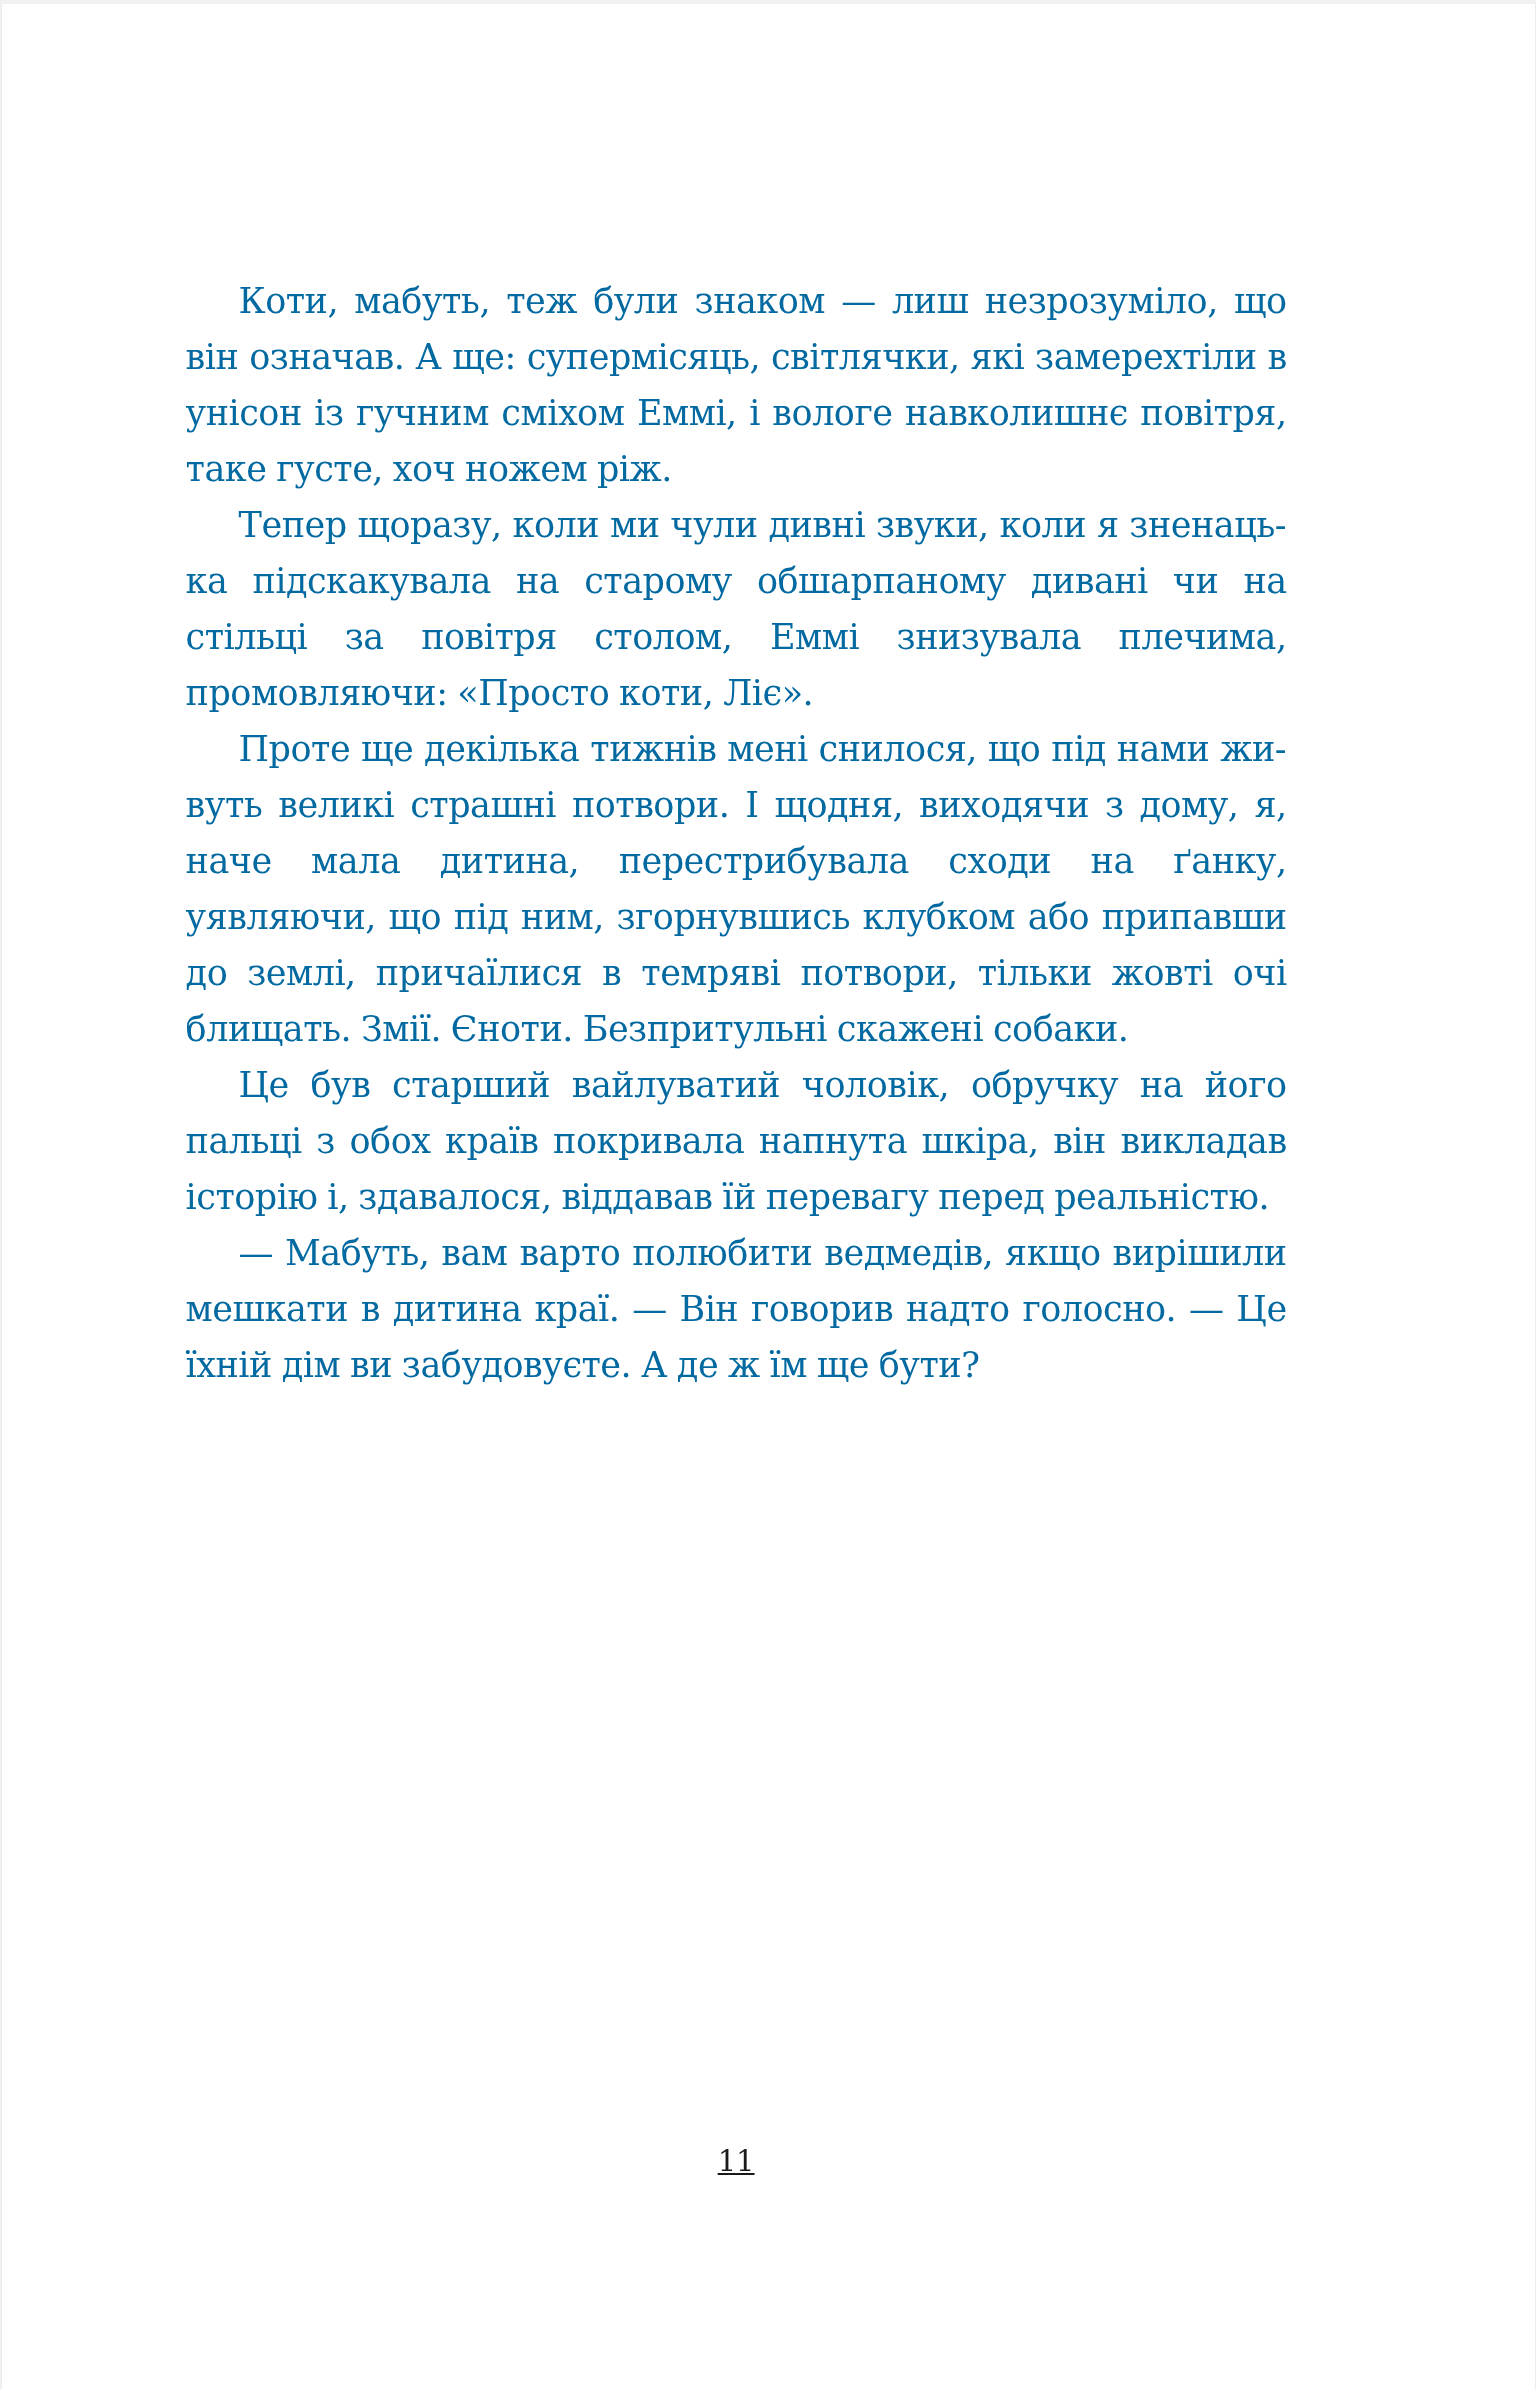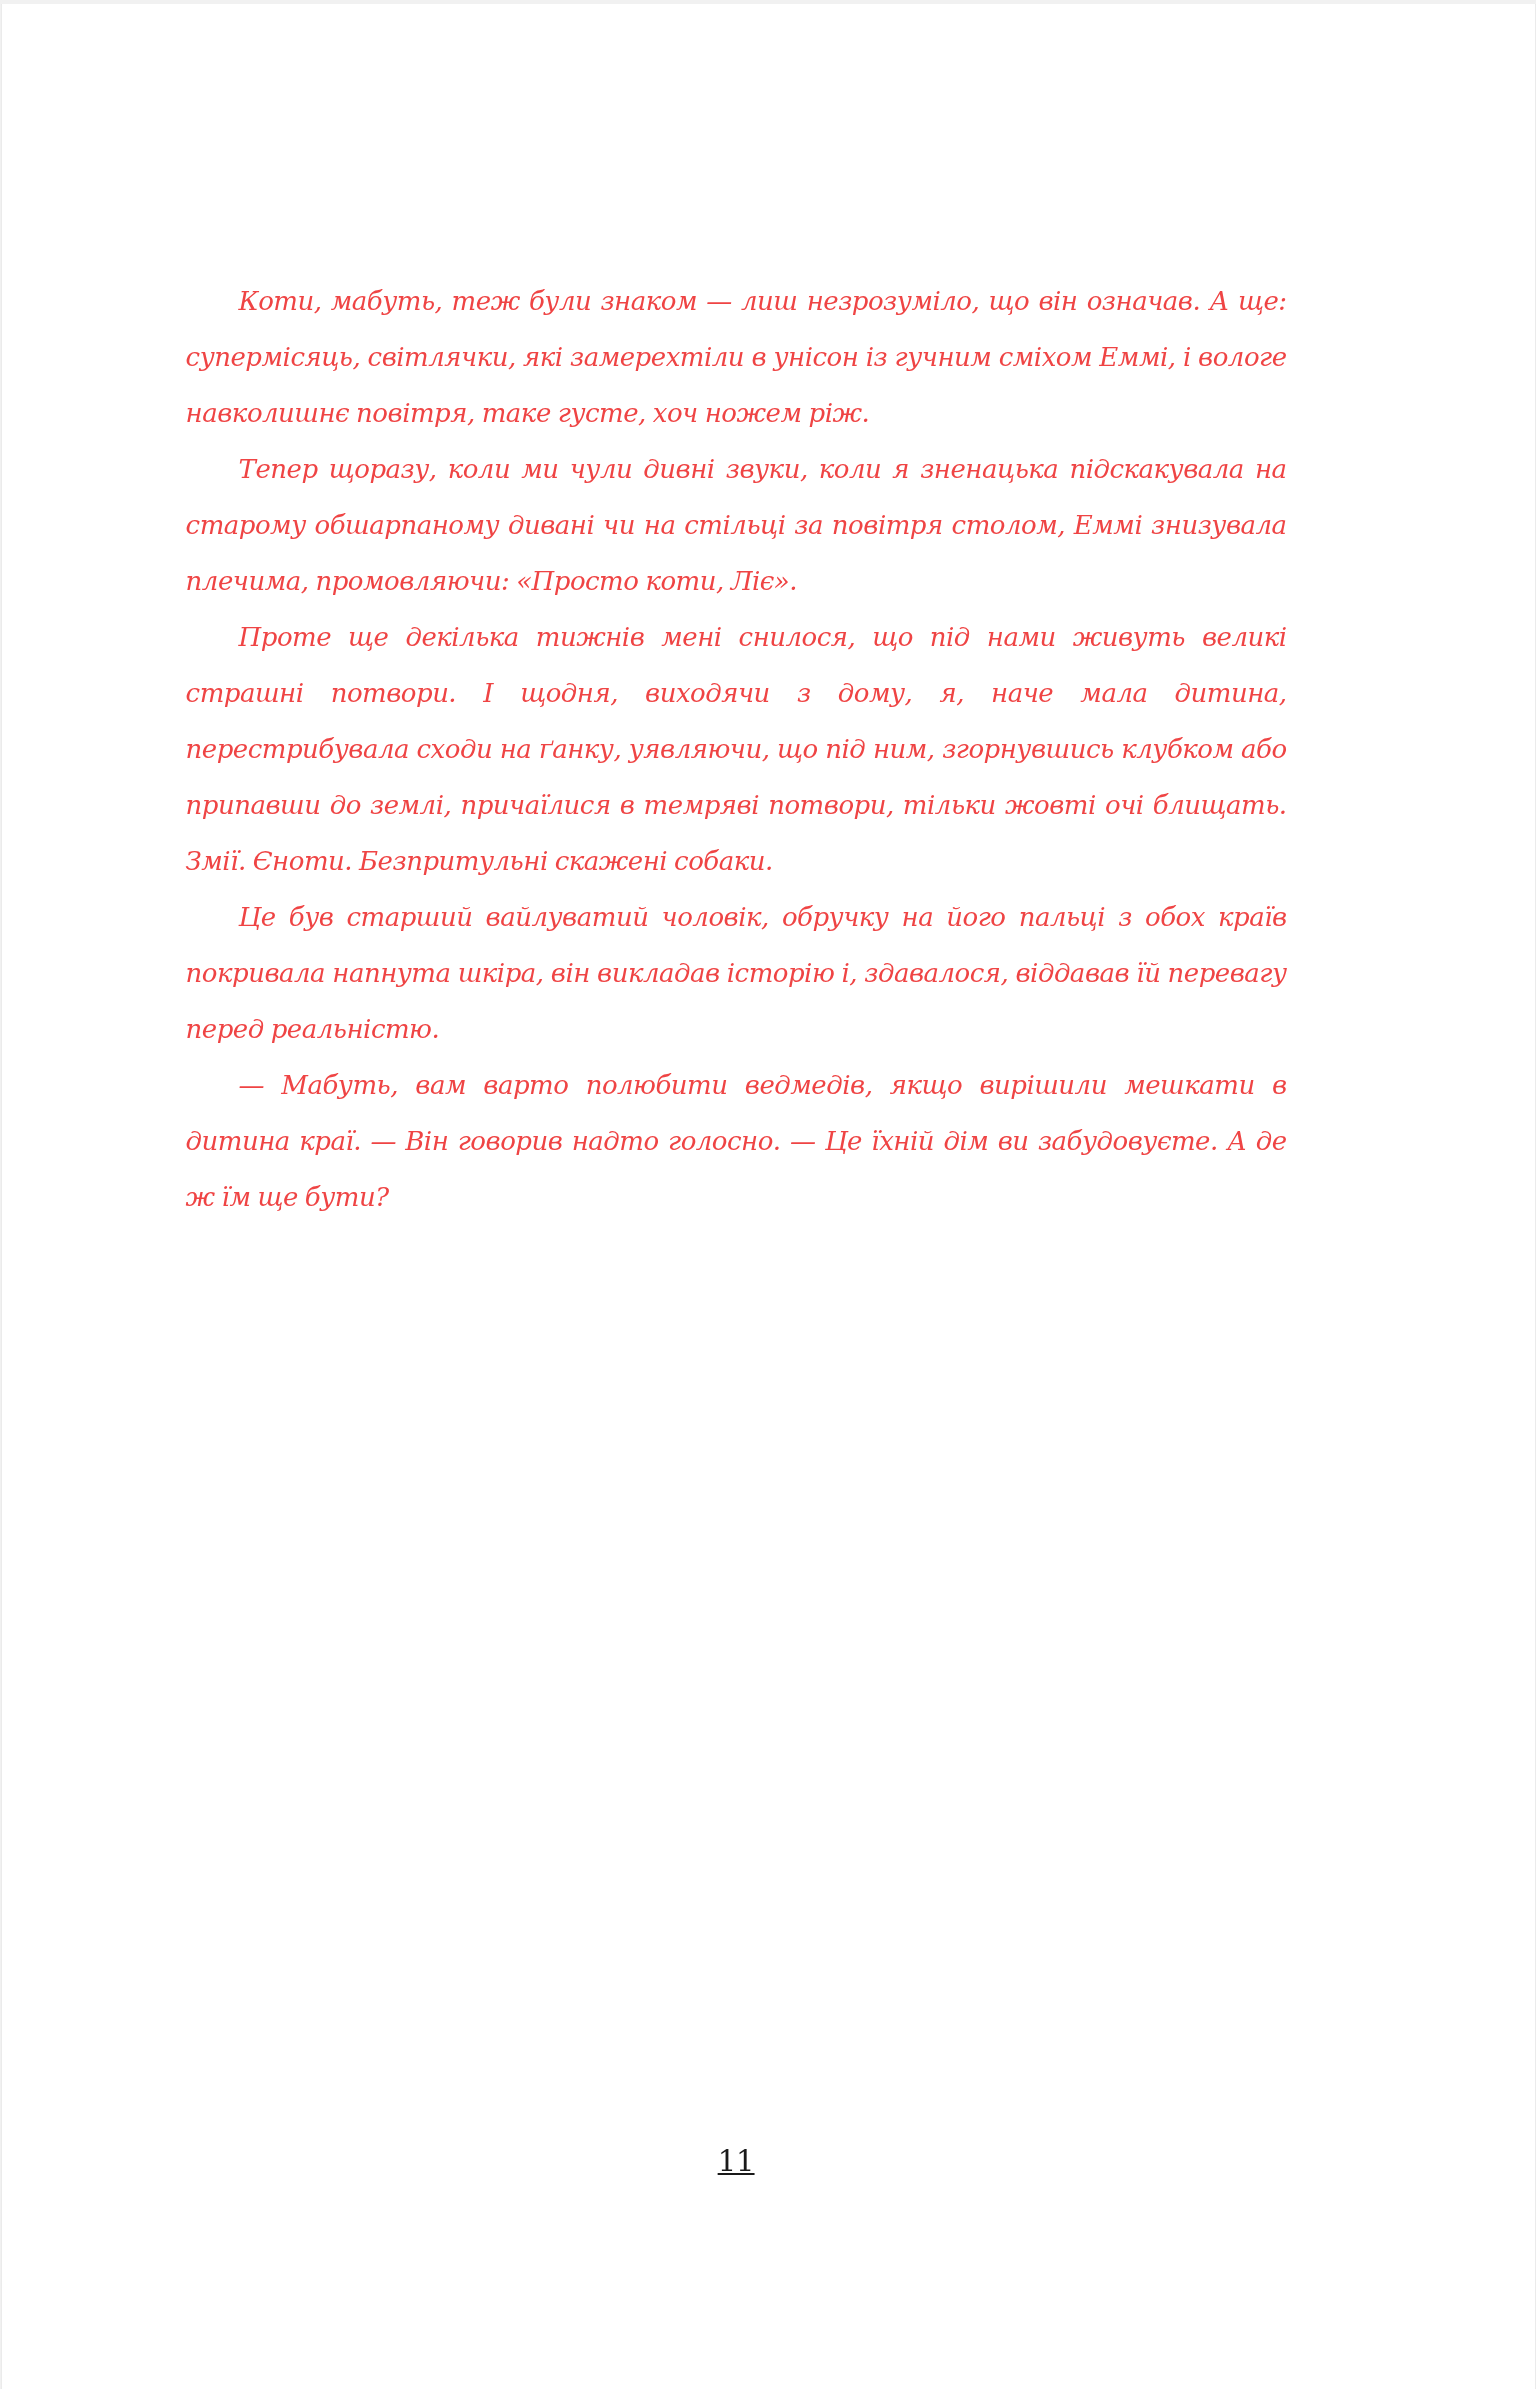--- a/index.html
+++ b/index.html
@@ -22,27 +22,26 @@
       background: #ffffff;
       box-shadow: -0.8px 0 0 #e9e9e9, 0.8px 0 0 #e9e9e9;
     }
     .text-block {
       position: absolute;
       left: 184px;
       top: 0;
       width: 1101px;
       padding-top: 269px;
       font-family: "DejaVu Serif", "Liberation Serif", serif;
-      font-size: 26px;
+      font-size: 35px;
       line-height: 56px;
-      color: #ef4444;
+      color: #0369a1;
       text-align: justify;
       letter-spacing: -0.5px;
       word-spacing: -0.8px;
-      font-style: italic;
     }
     .text-block p {
       margin: 0;
       text-indent: 53px;
       hyphens: manual;
     }
     .page-number {
       position: absolute;
       left: 0;
       width: 1469px;

